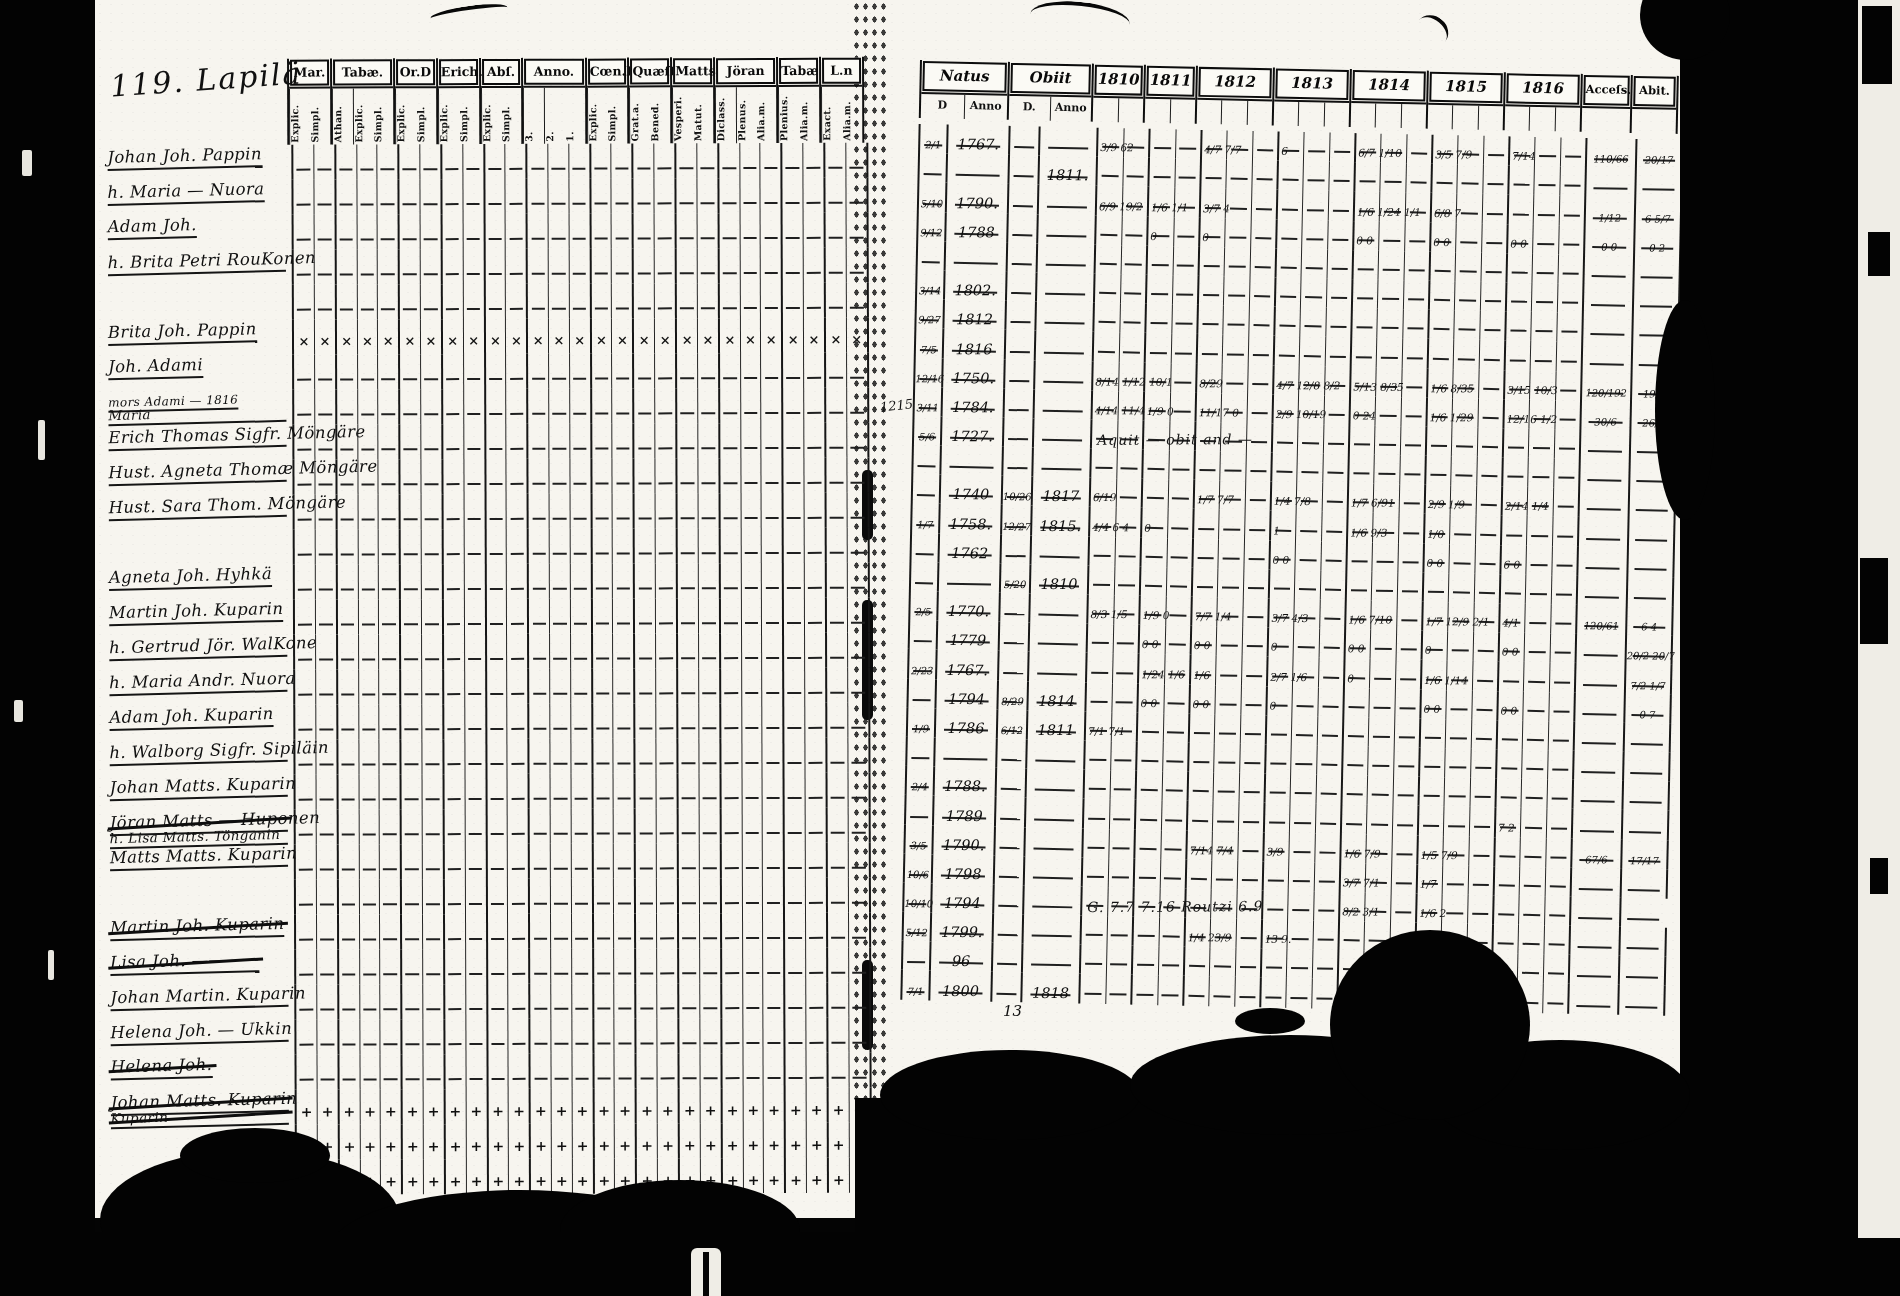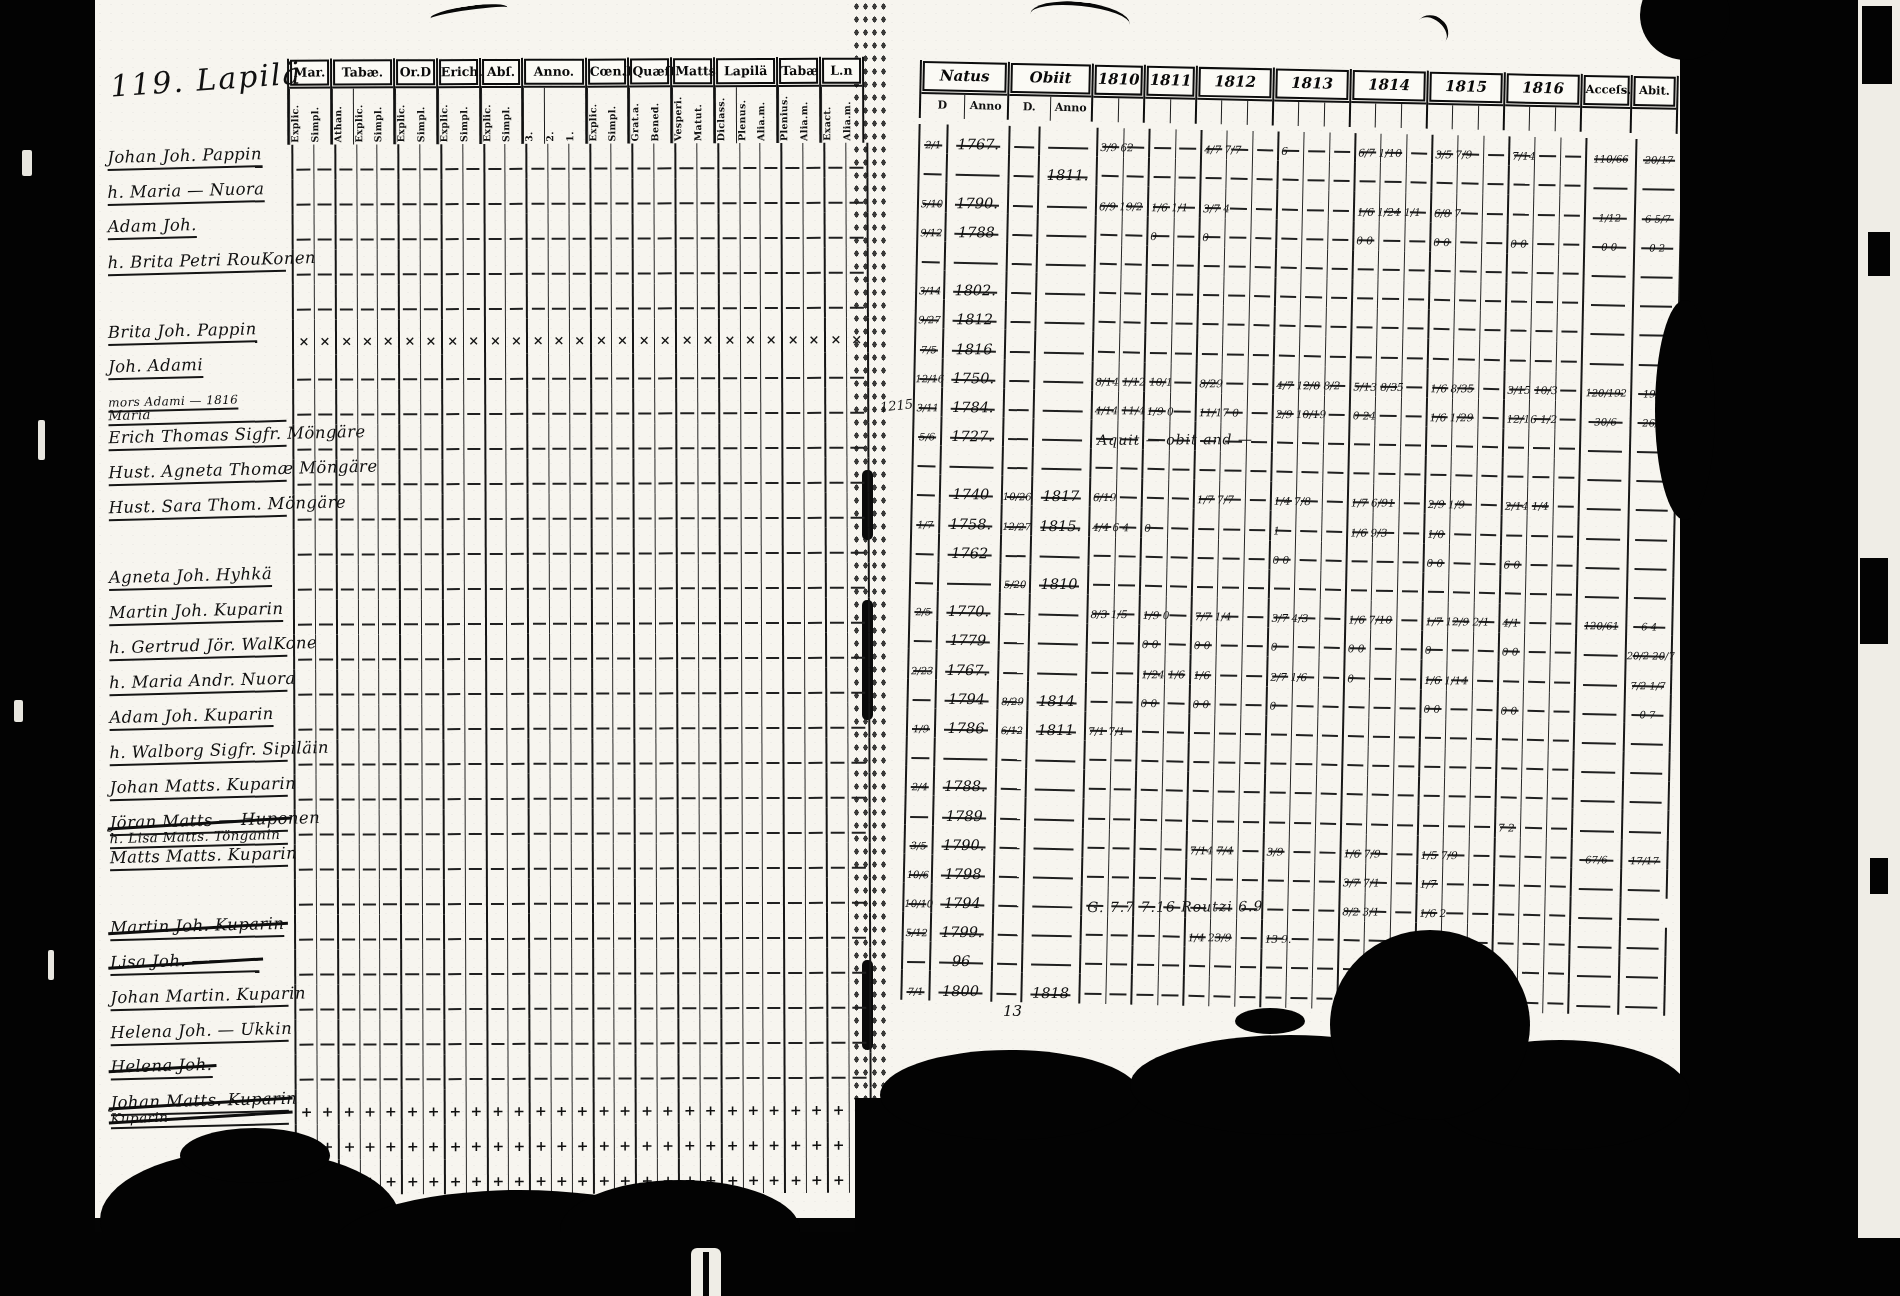--- a/index.html
+++ b/index.html
@@ -168,21 +168,21 @@
             </div>
           </div>
           <div class="lg" style="width: 40.8px;">
             <div class="lg-lab">Matts.</div>
             <div class="lg-subs">
               <div class="lg-sub">Vesperi.</div>
               <div class="lg-sub">Matut.</div>
             </div>
           </div>
           <div class="lg" style="width: 61.2px;">
-            <div class="lg-lab">Lapilä</div>
+            <div class="lg-lab">Jöran</div>
             <div class="lg-subs">
               <div class="lg-sub">Diclass.</div>
               <div class="lg-sub">Plenus.</div>
               <div class="lg-sub">Alia.m.</div>
             </div>
           </div>
           <div class="lg" style="width: 40.8px;">
             <div class="lg-lab">Tabæ</div>
             <div class="lg-subs">
               <div class="lg-sub">Plenius.</div>

